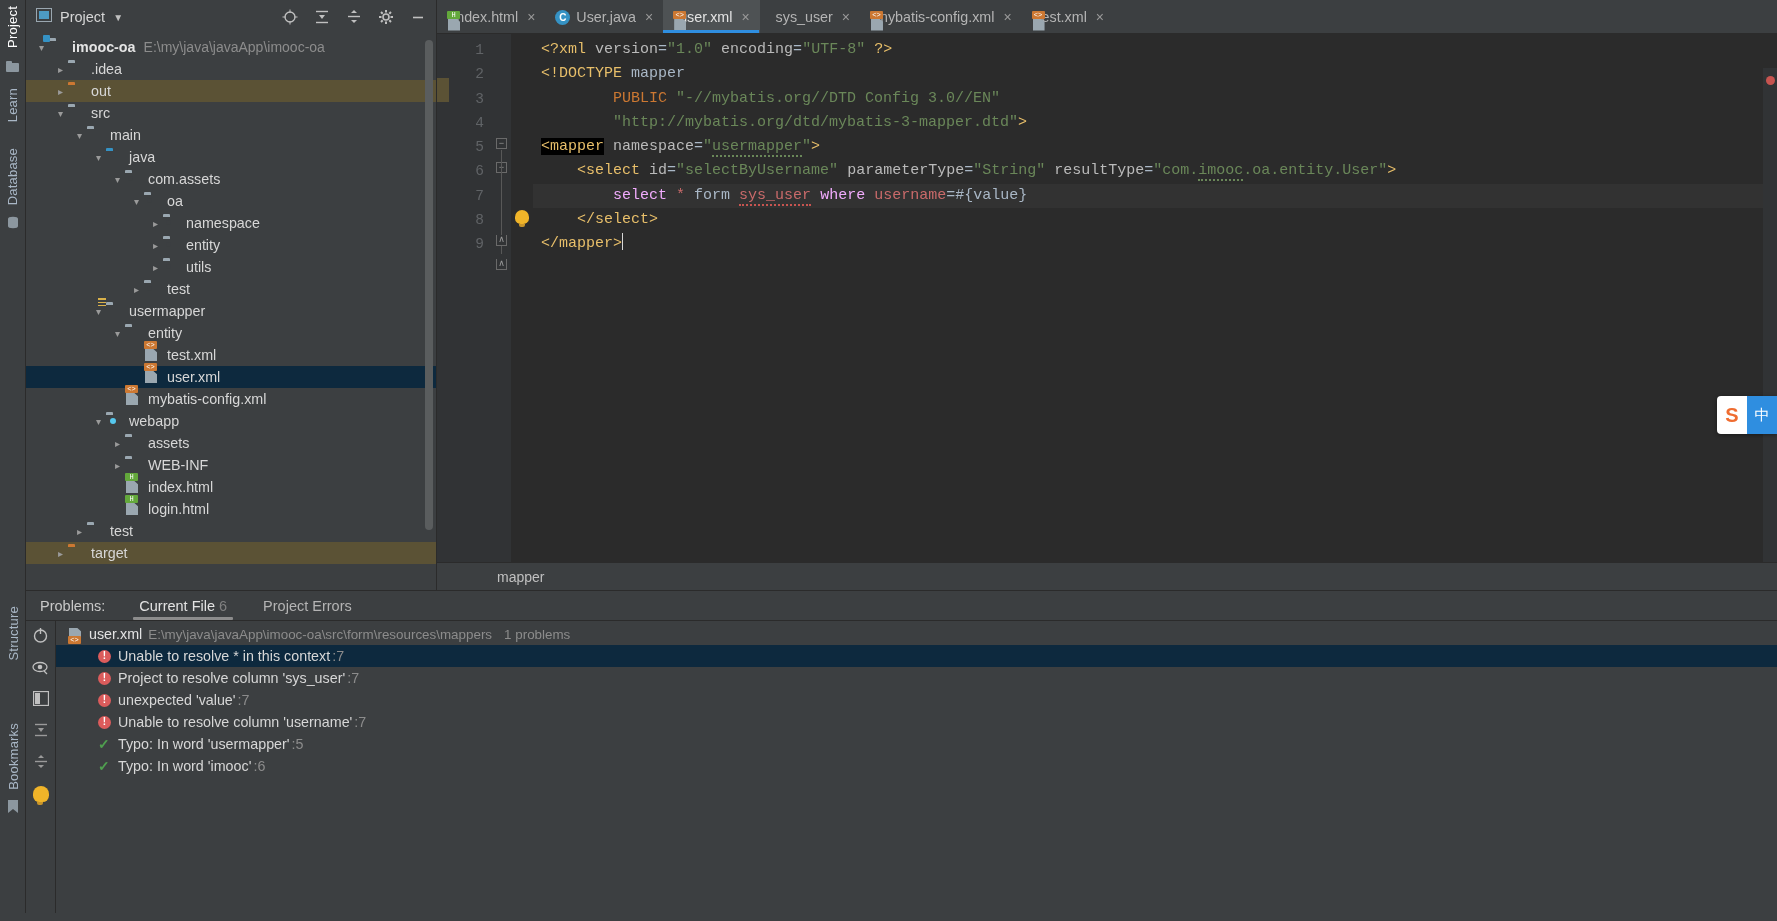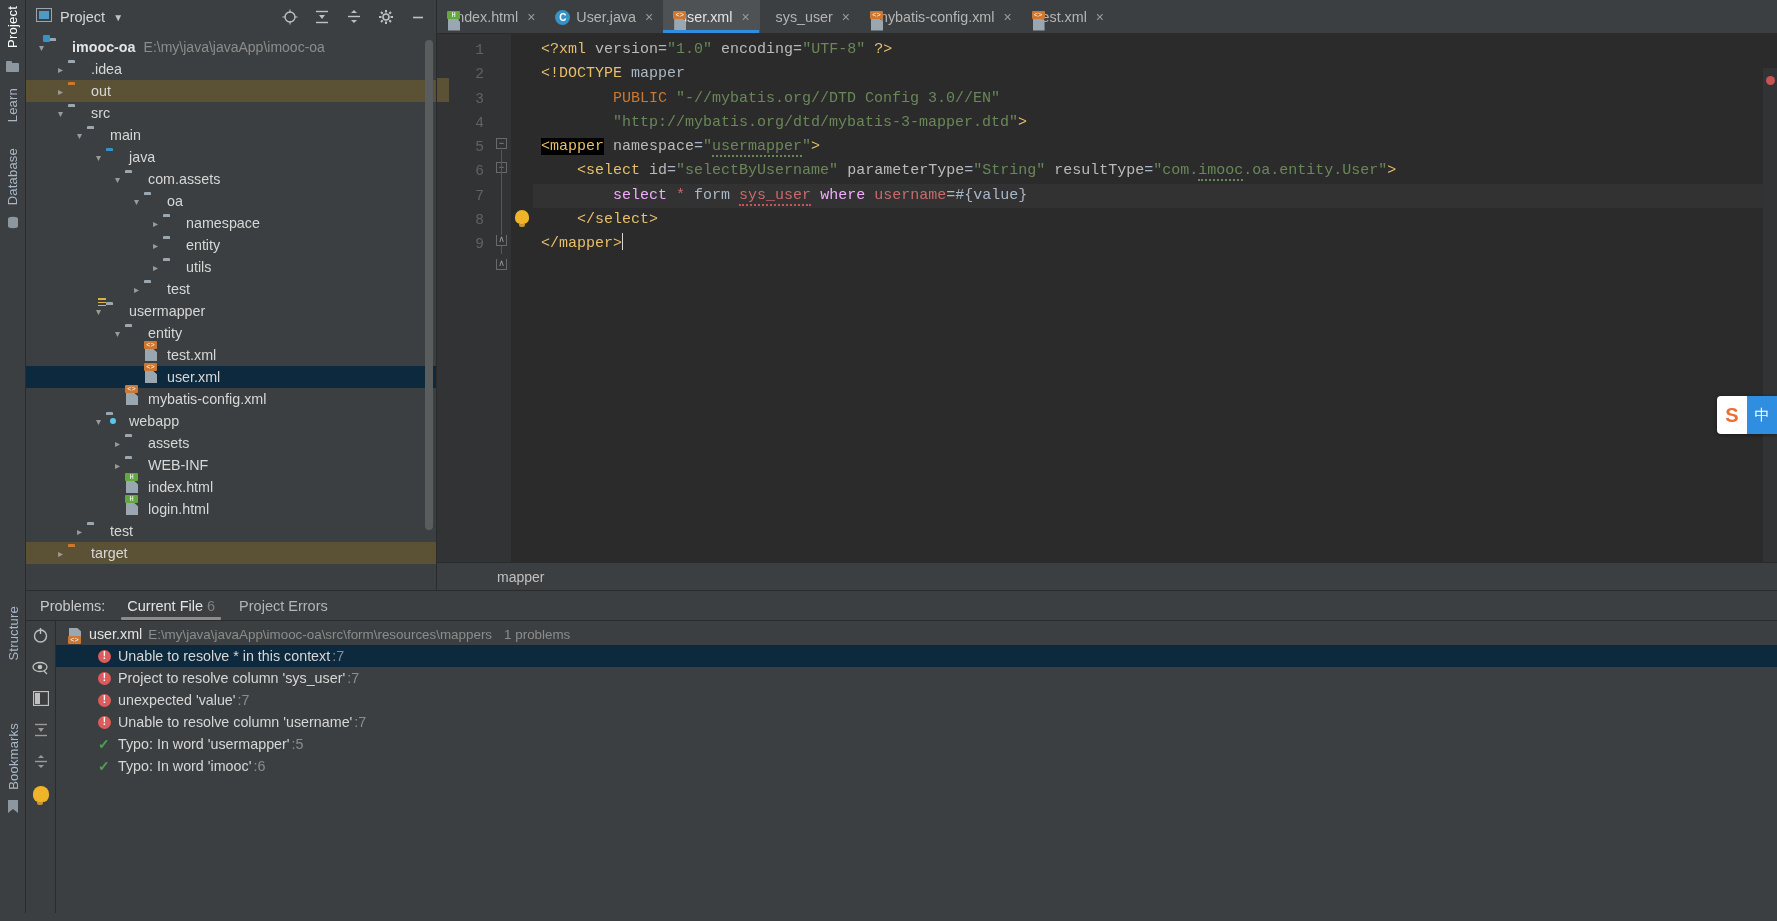--- a/index.html
+++ b/index.html
@@ -158,21 +158,21 @@
   }
   .sogou .s-logo { width: 30px; text-align: center; color: #ef6c30; font-size: 20px; font-weight: bold; }
   .sogou .s-ch { flex: 1; background: #2f8ee0; color: #fff; height: 100%; display:flex;align-items:center;justify-content:center;font-size:15px;}
 
   
   .problems {
     position: absolute; left: 26px; top: 590px; right: 0; bottom: 0; background: #3c3f41;
     border-top: 1px solid #2b2b2b; display:flex; flex-direction:column;
   }
   .prob-tabs {
-    height: 30px; display: flex; align-items: flex-end; gap: 0; padding-left: 14px;
+    height: 30px; display: flex; align-items: flex-end; gap: 12px; padding-left: 14px;
     border-bottom: 1px solid #2b2b2b; flex:none;
   }
   .prob-label { font-size: 14.5px; color: #c9c9c9; padding: 0 10px 6px 0; }
   .ptab {
     font-size: 14.5px; color: #b4b4b4; padding: 0 12px 6px 12px; cursor: pointer; position: relative;
   }
   .ptab .cnt { color: #808080; margin-left: 4px; }
   .ptab.active { color: #e3e3e3; }
   .ptab.active::after {
     content:""; position:absolute; left:6px; right:6px; bottom:0; height:3px; background:#8c8c8c; border-radius:1px;

